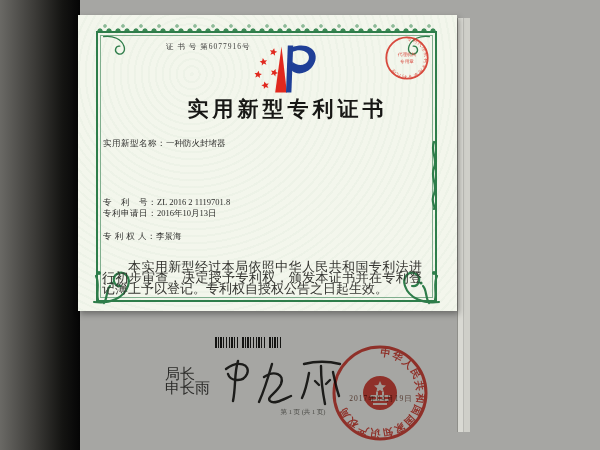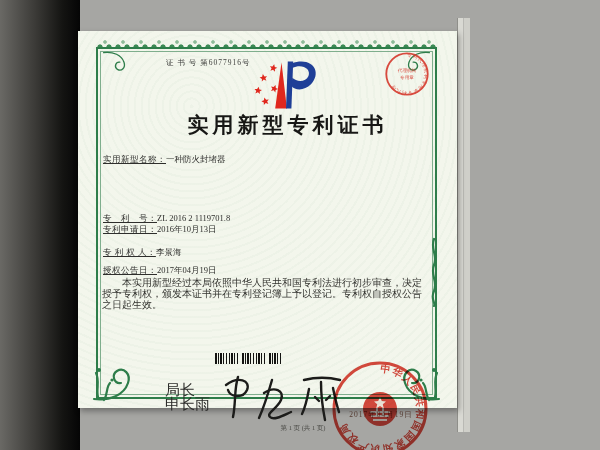--- a/index.html
+++ b/index.html
@@ -5,25 +5,24 @@
   html,body{margin:0;padding:0;}
   body{
     width:600px;height:450px;overflow:hidden;position:relative;
     background:#a6a6a3;
     font-family:"Liberation Serif","DejaVu Serif",serif;
   }
   .spine{position:absolute;left:0;top:0;width:80px;height:450px;
     background:linear-gradient(90deg,#6a6965 0%,#3a3936 45%,#141412 78%,#050505 100%);}
   .page-stack{position:absolute;left:457px;top:18px;width:14px;height:414px;
     background:linear-gradient(90deg,#8f8f8a 0 1px,#d9d9d3 1px 6px,#b9b9b4 6px 7px,#cfcfc9 7px 13px,#a6a6a3 13px);}
-  .paper{position:absolute;left:78px;top:15px;width:379px;height:377px;
+  .paper{position:absolute;left:78px;top:15px;width:379px;height:296px;
     background:#f3f6ec;
     background-image:repeating-radial-gradient(circle at 30% 20%, rgba(130,175,140,0.05) 0 2px, transparent 2px 7px);
     box-shadow:2px 3px 6px rgba(0,0,0,0.35);
-    margin-top:16px;
   }
   
   .frame{position:absolute;left:18px;top:16px;right:20px;bottom:9px;
     border:2px solid #2e7d4a;}
   .frame-inner{position:absolute;left:2px;top:2px;right:2px;bottom:2px;
     border:1px solid #7fae8d;}
   .lace-top{position:absolute;left:-2px;top:-11px;right:-2px;height:9px;
     background-image:
       radial-gradient(circle at 4px 9px, #3c8a55 2.2px, transparent 3px),
       radial-gradient(circle at 9px 4px, rgba(60,138,85,.55) 1.4px, transparent 2.2px);
@@ -35,22 +34,22 @@
   .fl-tl{left:-6px;top:-8px;transform:scale(0.6,-0.6);}
   .vine-right{position:absolute;right:-5px;bottom:90px;}
 
   
   .abs{position:absolute;}
   .cert-no{left:88px;top:27px;font-size:7.5px;letter-spacing:1px;color:#3d3d3b;}
   .logo{left:172px;top:25px;}
   .title{left:0;top:80px;width:100%;text-align:center;font-size:21px;font-weight:bold;
     color:#171715;letter-spacing:4px;padding-left:20px;}
   .field{left:25px;width:330px;font-size:8.5px;color:#2e2e2c;white-space:nowrap;}
-  .field .lab{letter-spacing:.5px;text-decoration:underline;}
-  .paras{left:24px;top:246px;width:320px;font-size:10px;line-height:11px;color:#33332f;
+  .field .lab{letter-spacing:.5px;}
+  .paras{left:24px;top:246px;width:320px;font-size:13px;line-height:11px;color:#33332f;
     text-align:justify;}
   .paras p{margin:0;text-indent:2em;}
   .barcode{left:137px;top:322px;width:68px;height:11px;
     background:repeating-linear-gradient(90deg,#141412 0 1.6px,transparent 1.6px 3px,#141412 3px 3.8px,transparent 3.8px 5.4px);}
   .director{left:87px;top:352px;font-size:15px;color:#2b2b29;line-height:14px;}
   .sig{left:142px;top:338px;}
   .footer-page{left:160px;top:393px;width:130px;text-align:center;font-size:6.5px;color:#4a4a46;}
   .date-stamp{left:238px;top:379px;width:130px;text-align:center;font-size:7.5px;
     color:#53392f;letter-spacing:1px;}
 
@@ -117,23 +116,20 @@
   </div>
   <div class="abs field" style="top:182px">
     <span class="lab">专　利　号：</span><span>ZL 2016 2 1119701.8</span>
   </div>
   <div class="abs field" style="top:193px">
     <span class="lab">专利申请日：</span><span>2016年10月13日</span>
   </div>
   <div class="abs field" style="top:216px">
     <span class="lab">专 利 权 人：</span><span>李景海</span>
   </div>
-  <div class="abs field" style="top:234px">
-    <span class="lab">授权公告日：</span><span>2017年04月19日</span>
-  </div>
 
   <div class="abs paras">
     <p>本实用新型经过本局依照中华人民共和国专利法进行初步审查，决定授予专利权，颁发本证书并在专利登记簿上予以登记。专利权自授权公告之日起生效。</p>
   </div>
 
   <div class="abs barcode"></div>
 
   <div class="abs director">
     <div>局长</div>
     <div>申长雨</div>

